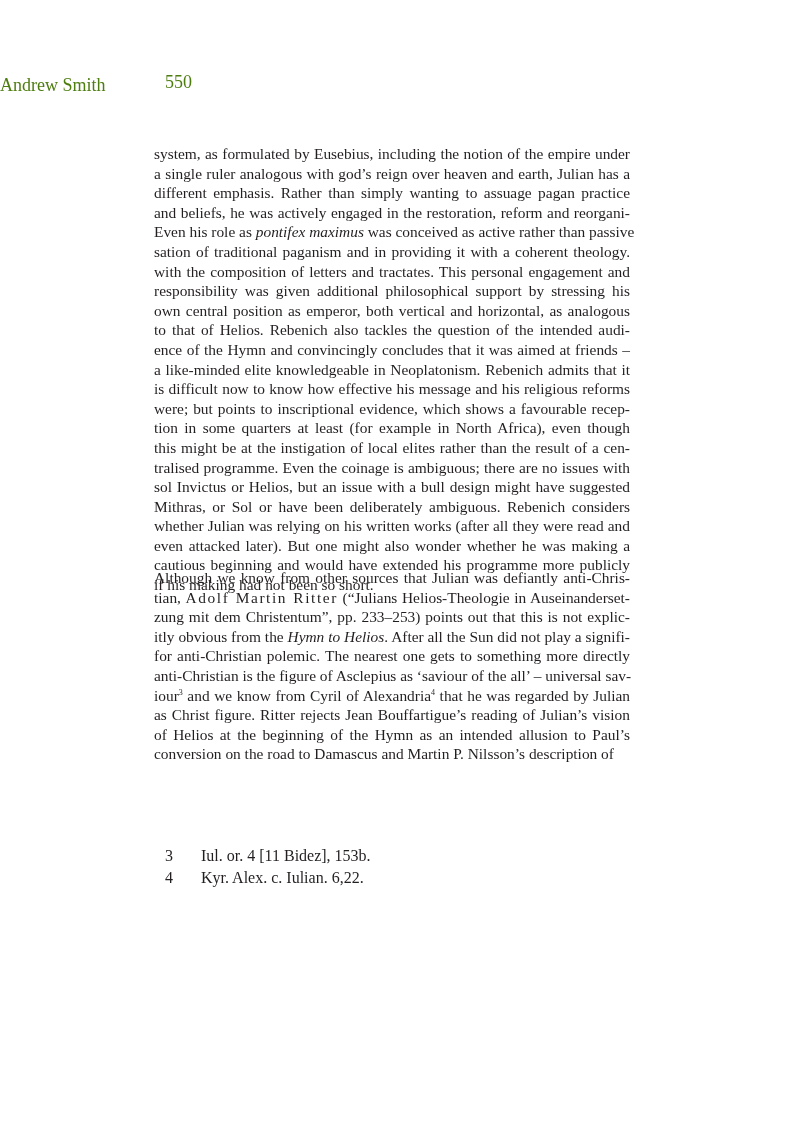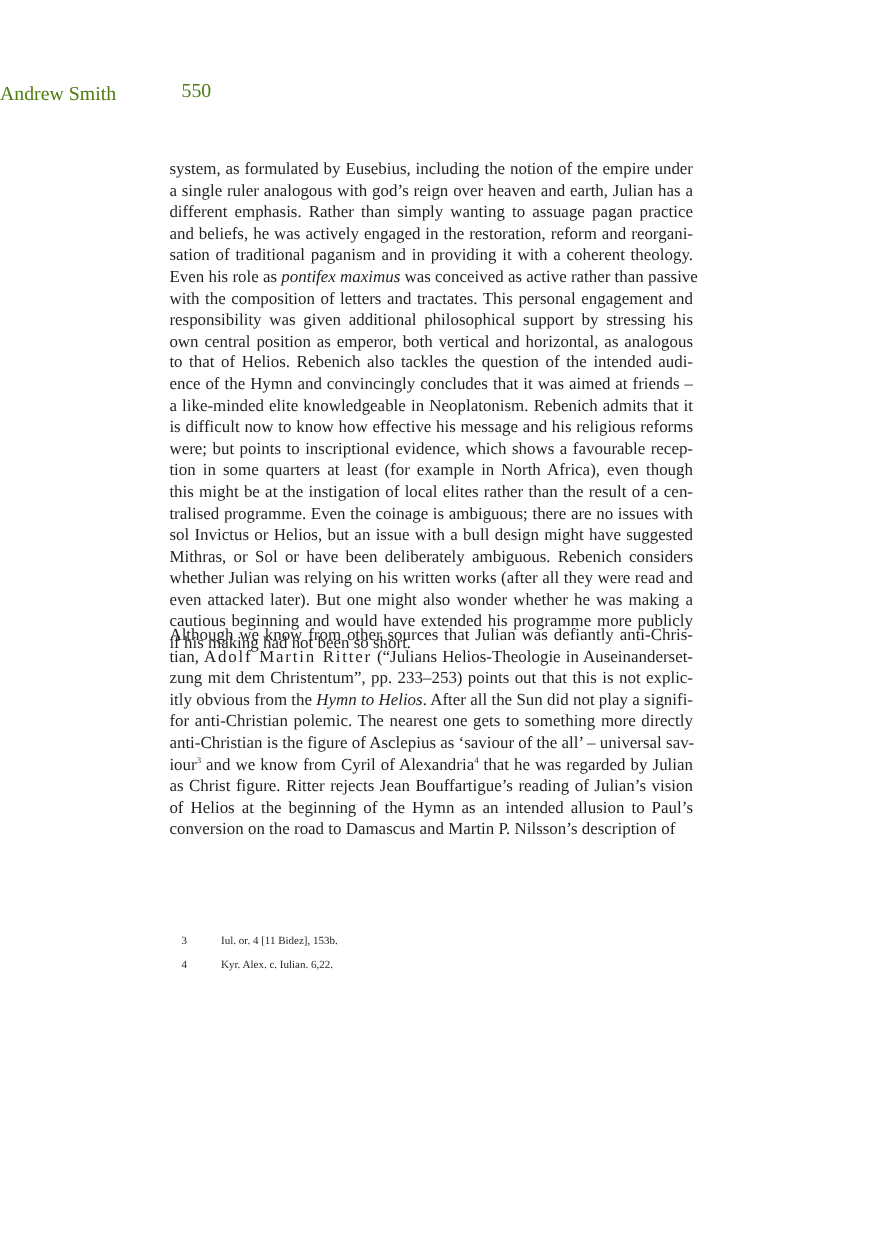--- a/index.html
+++ b/index.html
@@ -10,38 +10,38 @@
   .page-number { left: 165px; }
   .author-name { left: 0; width: 799px; text-align: left; top: 75px; }
   .body-text { position: absolute; left: 154px; width: 476px; font-size: 15.4px; }
   .line { display: block; height: 19.6px; line-height: 19.6px; white-space: nowrap;
           text-align: justify; text-align-last: justify; }
   .line.last { text-align-last: left; }
   .para1 { top: 144px; }
   .para2 { top: 568px; }
   .spaced { letter-spacing: 1.6px; }
   sup { font-size: 8px; line-height: 0; vertical-align: 6px; }
-  .footnotes { position: absolute; left: 165px; top: 845px; font-size: 10px; }
+  .footnotes { position: absolute; left: 165px; top: 845px; font-size: 16px; }
   .footnote { display: block; height: 22px; line-height: 22px; white-space: nowrap; }
   .fn-num { display: inline-block; width: 36px; }
 </style>
 </head>
 <body>
 
 <div class="page">
   <div class="running-head page-number">550</div>
   <div class="running-head author-name">Andrew Smith</div>
 
   <div class="body-text para1">
       <span class="line">system, as formulated by Eusebius, including the notion of the empire under</span>
       <span class="line">a single ruler analogous with god’s reign over heaven and earth, Julian has a</span>
       <span class="line">different emphasis. Rather than simply wanting to assuage pagan practice</span>
       <span class="line">and beliefs, he was actively engaged in the restoration, reform and reorgani-</span>
+      <span class="line">Even his role as <em>pontifex maximus</em> was conceived as active rather than passive</span>
       <span class="line">sation of traditional paganism and in providing it with a coherent theology.</span>
-      <span class="line">Even his role as <em>pontifex maximus</em> was conceived as active rather than passive</span>
       <span class="line">with the composition of letters and tractates. This personal engagement and</span>
       <span class="line">responsibility was given additional philosophical support by stressing his</span>
       <span class="line">own central position as emperor, both vertical and horizontal, as analogous</span>
       <span class="line">to that of Helios. Rebenich also tackles the question of the intended audi-</span>
       <span class="line">ence of the Hymn and convincingly concludes that it was aimed at friends –</span>
       <span class="line">a like-minded elite knowledgeable in Neoplatonism. Rebenich admits that it</span>
       <span class="line">is difficult now to know how effective his message and his religious reforms</span>
       <span class="line">were; but points to inscriptional evidence, which shows a favourable recep-</span>
       <span class="line">tion in some quarters at least (for example in North Africa), even though</span>
       <span class="line">this might be at the instigation of local elites rather than the result of a cen-</span>

